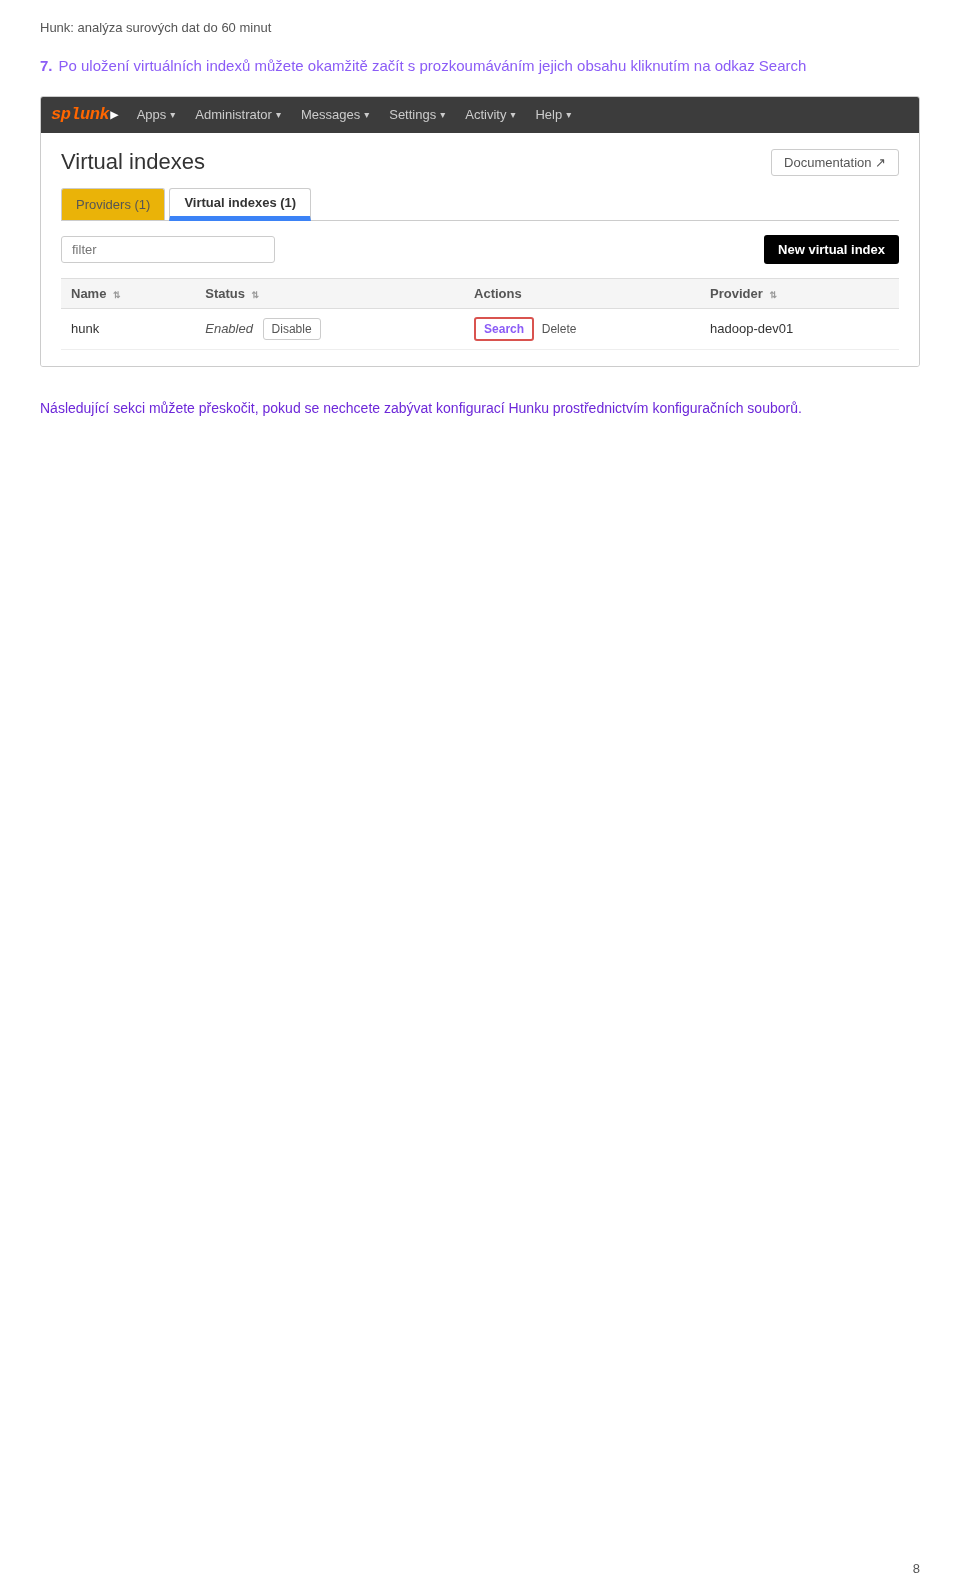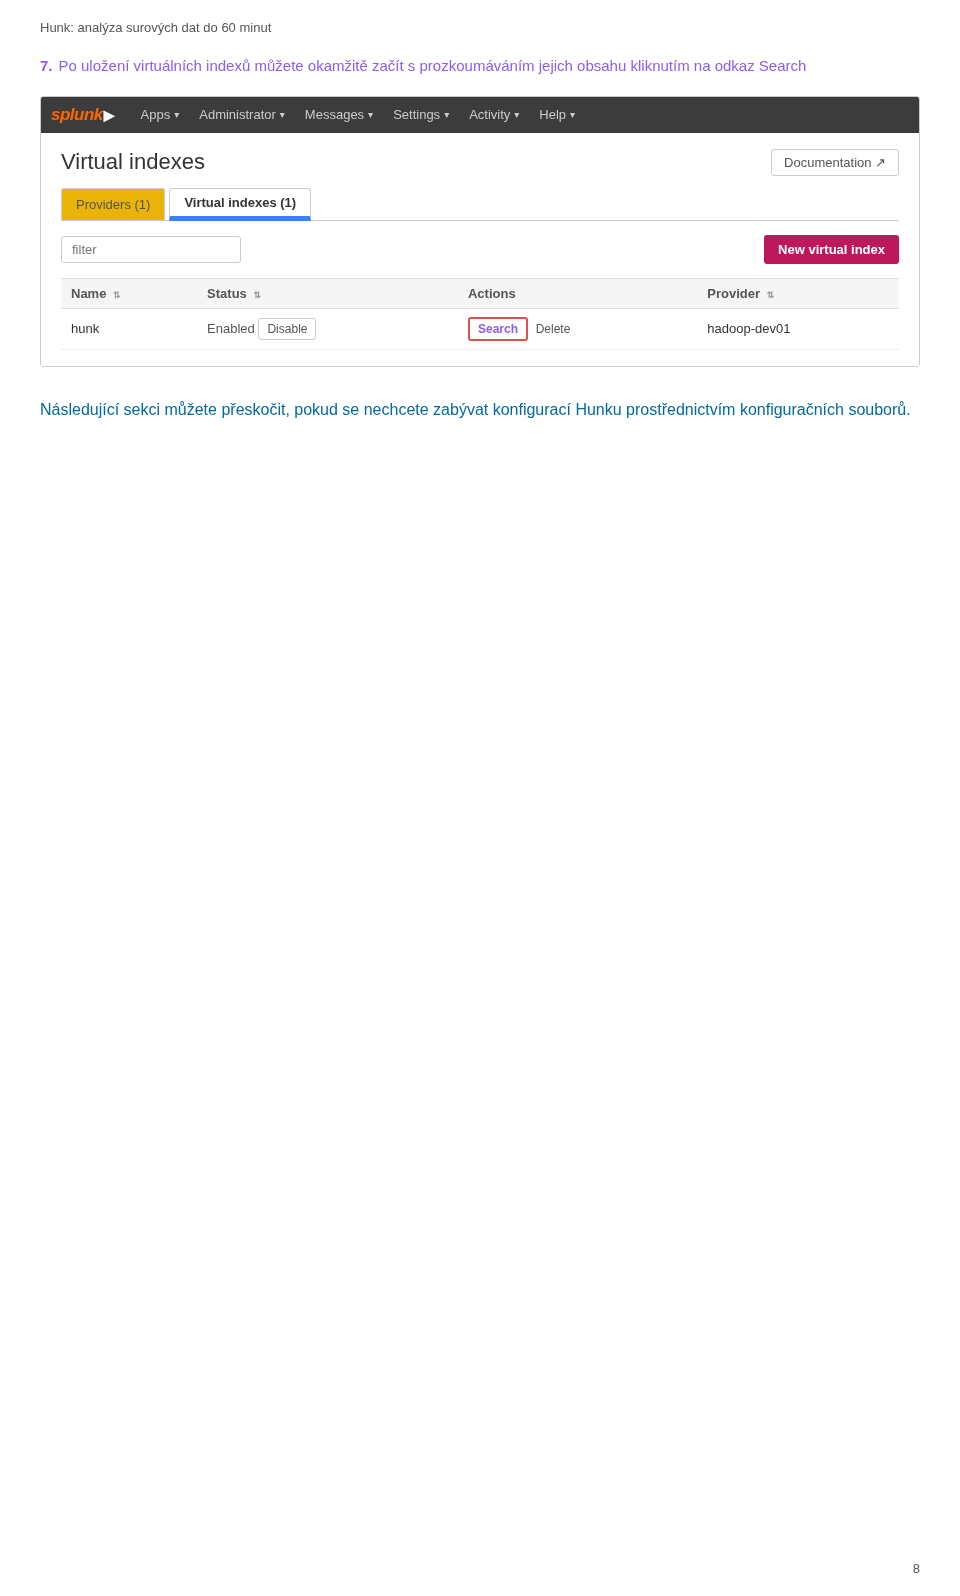--- a/index.html
+++ b/index.html
@@ -41,23 +41,24 @@
       background: #3c3c3c;
       display: flex;
       align-items: center;
       padding: 0 10px;
       height: 36px;
     }
     .splunk-logo {
       color: #ff6600;
       font-size: 18px;
       font-weight: bold;
-      margin-right: 16px;
-      display: flex;
-      align-items: center;
+      margin-right: 8px;
+      display: flex;
+      align-items: center;
+      font-family: Liberation Mono, monospace;
     }
     .splunk-logo-text {
       color: #ff6600;
       font-size: 17px;
       font-weight: bold;
       font-style: italic;
       letter-spacing: -0.5px;
     }
     .splunk-logo-arrow {
       color: #fff;
@@ -139,25 +140,25 @@
       justify-content: space-between;
       align-items: center;
       margin-bottom: 14px;
     }
     .filter-input {
       border: 1px solid #ccc;
       border-radius: 3px;
       padding: 5px 10px;
       font-size: 13px;
       color: #999;
-      width: 180px;
+      width: 214px;
       background: #fff;
     }
     .new-virtual-btn {
-      background: #be185d;
+      background: #000000;
       border: none;
       border-radius: 3px;
       padding: 7px 14px;
       font-size: 13px;
       color: #fff;
       cursor: pointer;
       font-weight: bold;
     }
 
     
@@ -199,21 +200,22 @@
     }
     .vi-table td {
       padding: 8px 10px;
       color: #333;
       border-bottom: 1px solid #eee;
       vertical-align: middle;
     }
 
     .status-enabled {
       color: #555;
-      margin-right: 0;
+      margin-right: 6px;
+      font-style: italic;
     }
     .btn-disable {
       background: #fff;
       border: 1px solid #ccc;
       border-radius: 3px;
       padding: 3px 8px;
       font-size: 12px;
       color: #555;
       cursor: pointer;
       margin-right: 4px;
@@ -233,22 +235,22 @@
       background: none;
       border: none;
       color: #555;
       font-size: 12px;
       cursor: pointer;
       padding: 3px 0;
     }
 
     
     .footer-text {
-      font-size: 16px;
-      color: #0369a1;
+      font-size: 14px;
+      color: #6d28d9;
       line-height: 1.6;
       margin-bottom: 20px;
     }
 
     
     .page-number {
       position: fixed;
       bottom: 20px;
       right: 40px;
       font-size: 13px;

